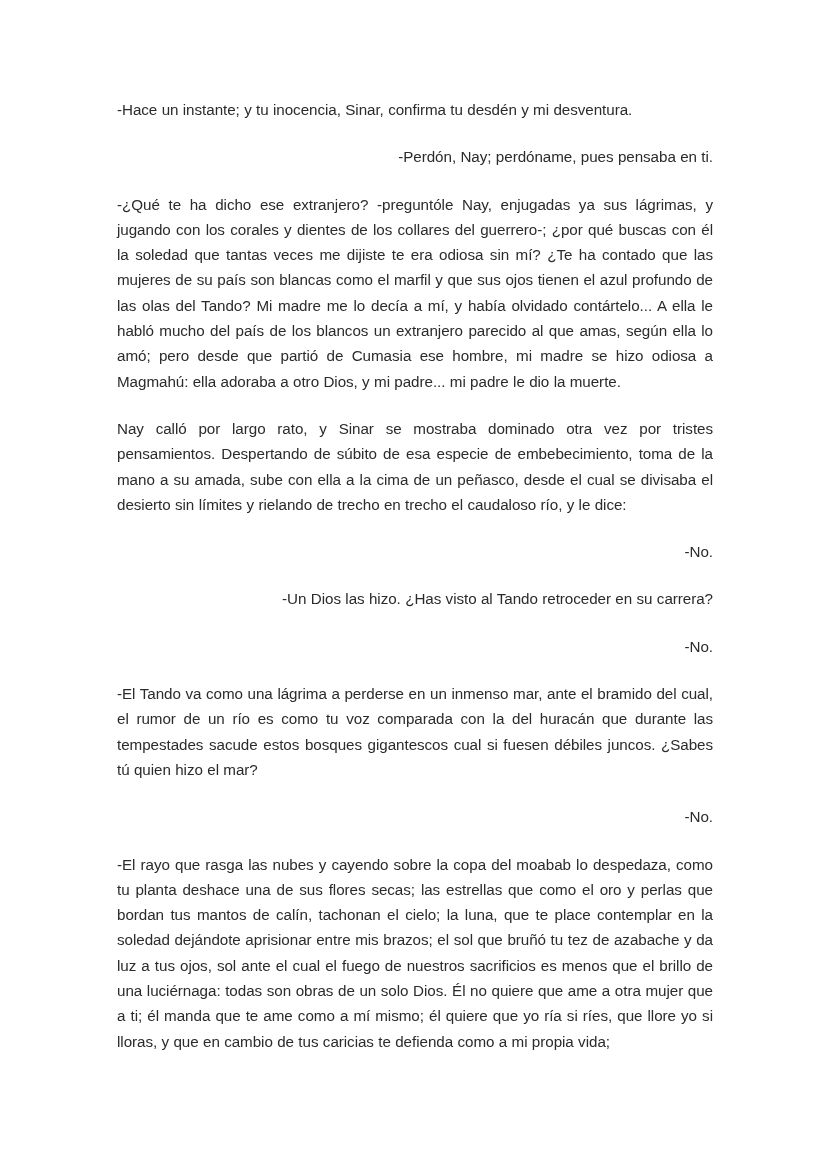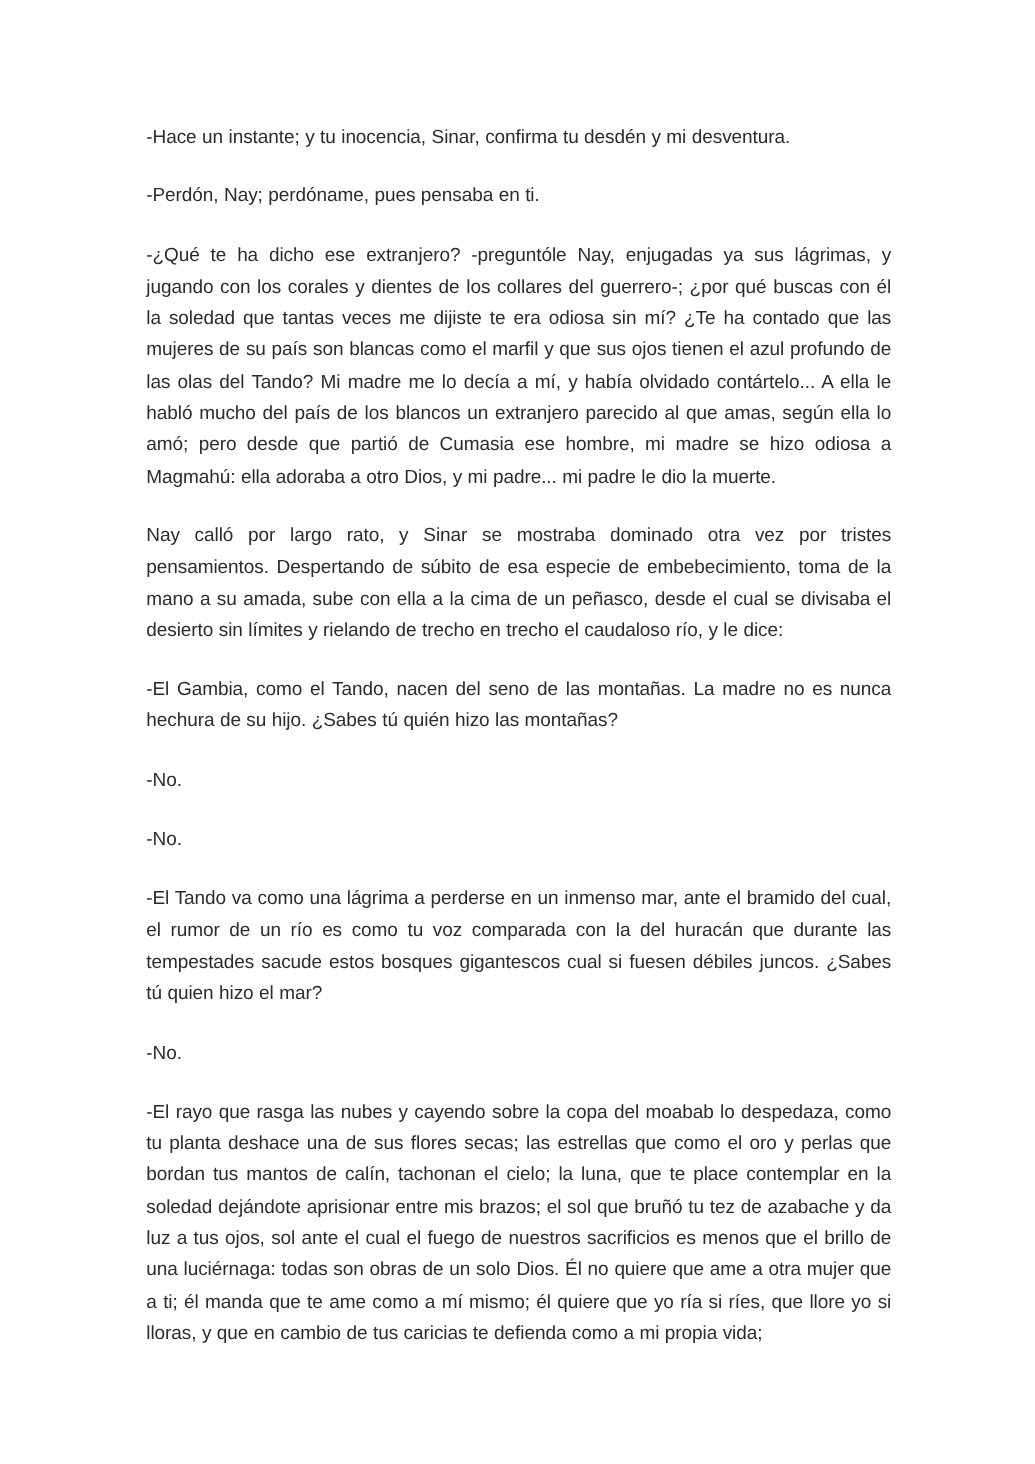--- a/index.html
+++ b/index.html
@@ -38,32 +38,32 @@
     text-justify: inter-word;
     letter-spacing: -0.05px;
     word-spacing: 0.2px;
     -webkit-font-smoothing: antialiased;
   }
   .para:last-child {
     margin-bottom: 10px;
   }
   
   .para.short {
-    text-align: left;
+    text-align: right;
   }
 </style>
 </head>
 <body>
 
 <div class="page">
   <div class="text-column">
     <p class="para">-Hace un instante; y tu inocencia, Sinar, confirma tu desdén y mi desventura.</p>
     <p class="para short">-Perdón, Nay; perdóname, pues pensaba en ti.</p>
     <p class="para">-¿Qué te ha dicho ese extranjero? -preguntóle Nay, enjugadas ya sus lágrimas, y jugando con los corales y dientes de los collares del guerrero-; ¿por qué buscas con él la soledad que tantas veces me dijiste te era odiosa sin mí? ¿Te ha contado que las mujeres de su país son blancas como el marfil y que sus ojos tienen el azul profundo de las olas del Tando? Mi madre me lo decía a mí, y había olvidado contártelo... A ella le habló mucho del país de los blancos un extranjero parecido al que amas, según ella lo amó; pero desde que partió de Cumasia ese hombre, mi madre se hizo odiosa a Magmahú: ella adoraba a otro Dios, y mi padre... mi padre le dio la muerte.</p>
     <p class="para">Nay calló por largo rato, y Sinar se mostraba dominado otra vez por tristes pensamientos. Despertando de súbito de esa especie de embebecimiento, toma de la mano a su amada, sube con ella a la cima de un peñasco, desde el cual se divisaba el desierto sin límites y rielando de trecho en trecho el caudaloso río, y le dice:</p>
-    <p class="para">-El Gambia, como el Tando, nacen del seno de las montañas. La madre no es nunca hechura de su hijo. ¿Sabes tú quién hizo las montañas?</p>
     <p class="para short">-No.</p>
+    <p class="para short">-Un Dios las hizo. ¿Has visto al Tando retroceder en su carrera?</p>
     <p class="para short">-No.</p>
     <p class="para">-El Tando va como una lágrima a perderse en un inmenso mar, ante el bramido del cual, el rumor de un río es como tu voz comparada con la del huracán que durante las tempestades sacude estos bosques gigantescos cual si fuesen débiles juncos. ¿Sabes tú quien hizo el mar?</p>
     <p class="para short">-No.</p>
     <p class="para">-El rayo que rasga las nubes y cayendo sobre la copa del moabab lo despedaza, como tu planta deshace una de sus flores secas; las estrellas que como el oro y perlas que bordan tus mantos de calín, tachonan el cielo; la luna, que te place contemplar en la soledad dejándote aprisionar entre mis brazos; el sol que bruñó tu tez de azabache y da luz a tus ojos, sol ante el cual el fuego de nuestros sacrificios es menos que el brillo de una luciérnaga: todas son obras de un solo Dios. Él no quiere que ame a otra mujer que a ti; él manda que te ame como a mí mismo; él quiere que yo ría si ríes, que llore yo si lloras, y que en cambio de tus caricias te defienda como a mi propia vida;</p>
   </div>
 </div>
 
 </body></html>

